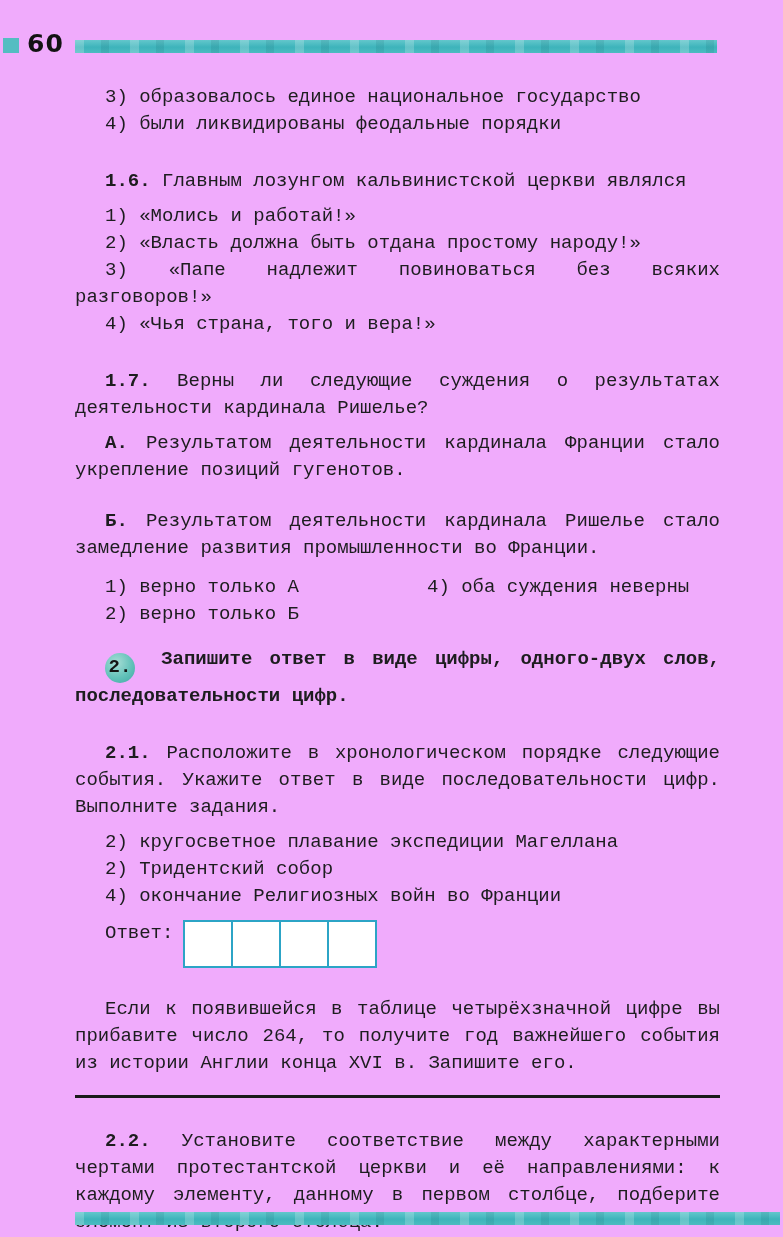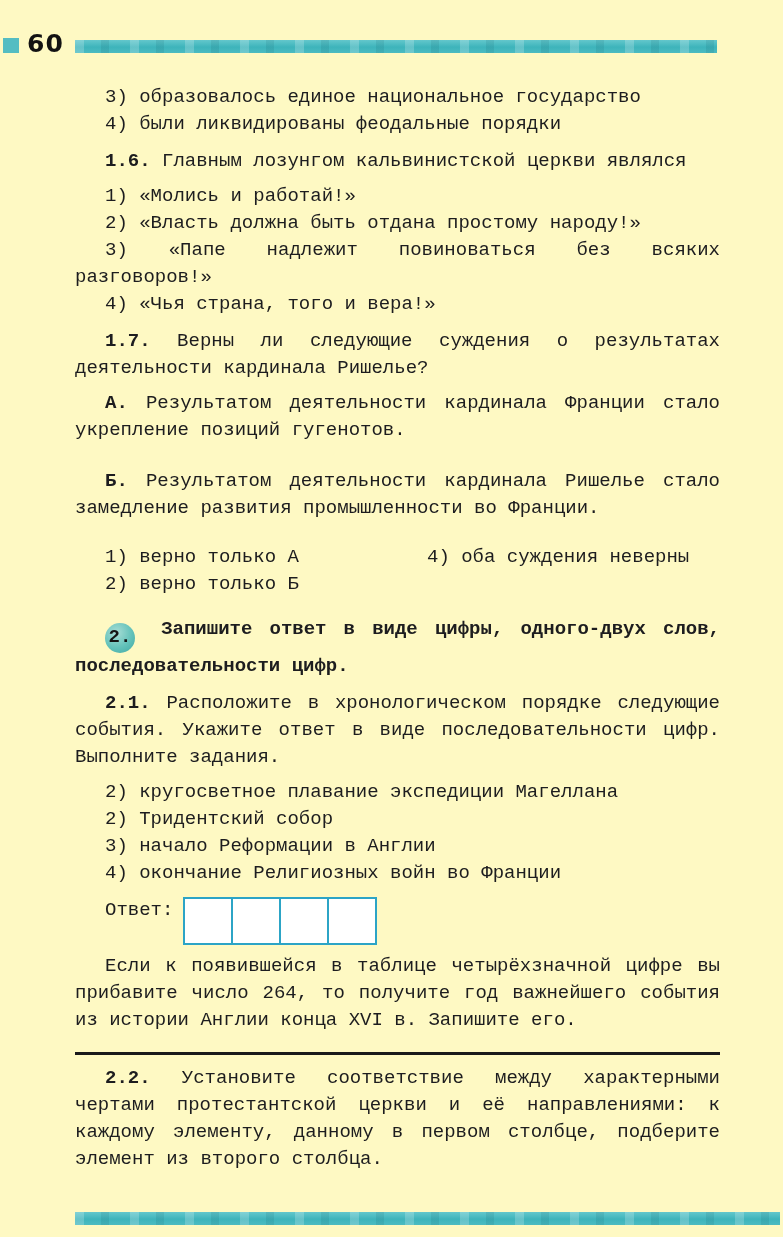--- a/index.html
+++ b/index.html
@@ -2,21 +2,21 @@
 <html lang="ru"><head>
 <meta charset="utf-8">
 <style>
   html, body { margin: 0; padding: 0; }
   body { background: #d9d9d9; }
   .page {
     position: relative;
     width: 783px;
     height: 1237px;
     margin: 0 auto;
-    background: #fef9c3;
+    background: #f0abfc;
     color: #1d1d1f;
     font-family: "DejaVu Serif", "Liberation Serif", serif;
     overflow: hidden;
   }
   .edge-mark {
     position: absolute; left: 3px; top: 38px;
     width: 16px; height: 15px;
     background: #54bdc2;
   }
   .page-number {
@@ -40,24 +40,24 @@
   .content {
     position: absolute; left: 75px; top: 84px; width: 645px;
     font-size: 19px; line-height: 27px;
     text-align: justify;
     font-family: Liberation Mono, monospace;
   }
   p { margin: 0; }
   .b { font-weight: 700; }
   .opt { text-indent: 30px; }
   .para { text-indent: 30px; margin-top: 24px; }
-  .mt-lg { margin-top: 10px; }
+  .mt-lg { margin-top: 30px; }
   .mt-md { margin-top: 8px; }
   .sec { margin-top: 18px; }
-  .cols { display: flex; margin-top: 22px; }
+  .cols { display: flex; margin-top: 12px; }
   .col-left { width: 322px; }
   .col-right { flex: 1; }
   .cols p { text-indent: 30px; text-align: left; }
   .badge {
     display: inline-flex; align-items: center; justify-content: center;
     width: 30px; height: 30px; border-radius: 50%;
     background: radial-gradient(circle at 38% 32%, #a8ddd5 0%, #63c2ba 55%, #3fa8a3 100%);
     font-weight: 700; color: #141414;
     vertical-align: -8px; margin-right: 9px;
     text-indent: 0;
@@ -124,21 +124,20 @@
       <span class="badge">2.</span>
       <span class="b">Запишите ответ в виде цифры, одного-двух слов, последовательности цифр.</span>
     </p>
 
     <p class="para mt-lg">
       <span class="b">2.1.</span>
       <span>Расположите в хронологическом порядке следующие события. Укажите ответ в виде последовательности цифр. Выполните задания.</span>
     </p>
     <p class="opt mt-md">2) кругосветное плавание экспедиции Магеллана</p>
     <p class="opt">2) Тридентский собор</p>
-    <p class="opt">3) начало Реформации в Англии</p>
     <p class="opt">4) окончание Религиозных войн во Франции</p>
 
     <div class="answer-row">
       <span class="answer-label">Ответ:</span>
       <div class="answer-grid">
         <div class="answer-cell"></div>
         <div class="answer-cell"></div>
         <div class="answer-cell"></div>
         <div class="answer-cell"></div>
       </div>

